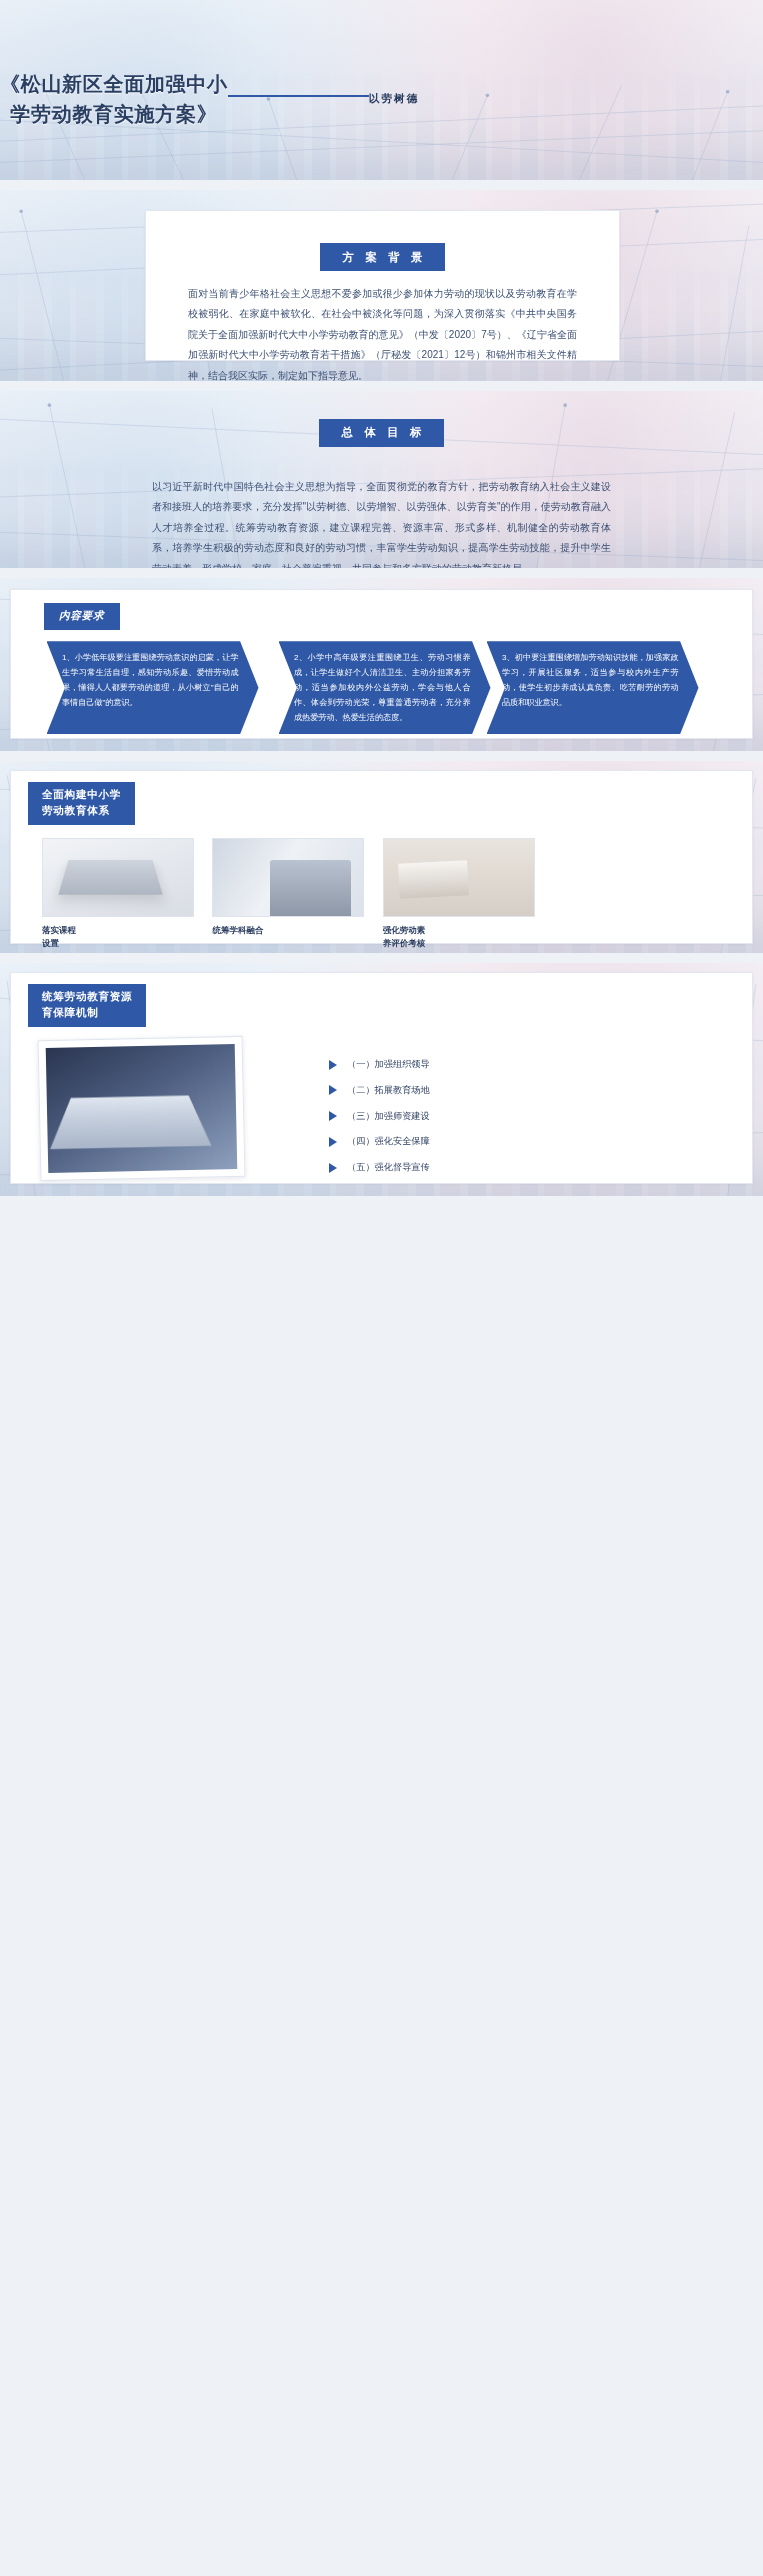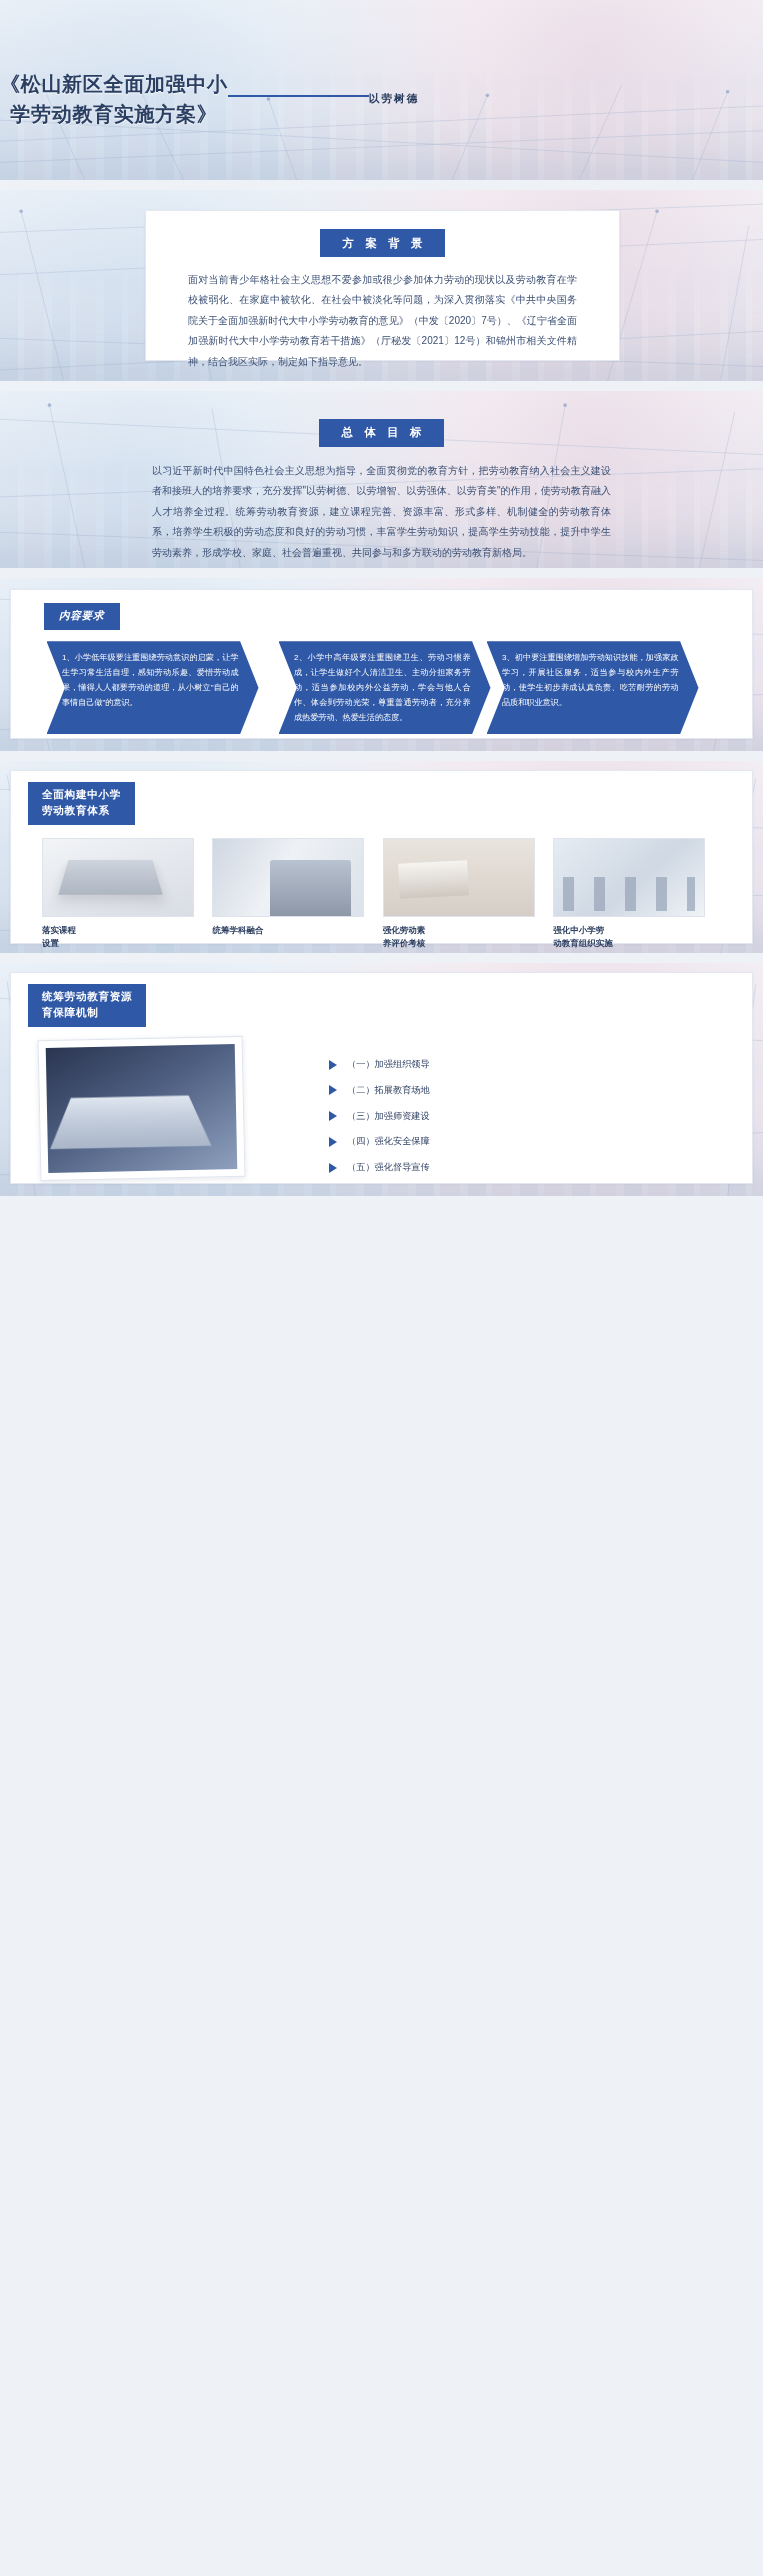--- a/index.html
+++ b/index.html
@@ -60,21 +60,21 @@
   }
   .cover .rule {
     width: 141px; height: 2.1px; background: #2f58a7; margin: 11.3px 0 17px;
   }
   .cover .subtitle {
     font-size: 10.6px; color: #263a5c; font-weight: 700; letter-spacing: 2.1px;
   }
 
   
   .band { position: relative; overflow: hidden; }
-  .band > .content { position: relative; z-index: 3; }
+  .band > .content { position: relative; z-index: 3; gap: 16px; }
 
   
   .card {
     background: #ffffff;
     border: 0.7px solid #e3e8f0;
     box-shadow: 0 0.7px 2.8px rgba(40,60,100,0.07);
   }
 
   
   .pill {
@@ -96,21 +96,21 @@
   }
 
   
   .s2 { height: 191px; }
   .s2 .card {
     position: absolute; left: 145px; top: 20px; width: 475px; height: 151px;
     z-index: 3;
     display: flex; flex-direction: column; align-items: center;
     padding: 18.4px 42px 0;
   }
-  .s2 .pill { margin-bottom: 12.7px; }
+  .s2 .pill { margin-bottom: 12.7px; margin-top: 14px; }
   .s2 .body-text { width: 100%; }
 
   
   .s3 { height: 177px; }
   .s3 .content {
     padding: 28px 152px 0;
     display: flex; flex-direction: column; align-items: center;
   }
   .s3 .pill { margin-bottom: 14px; letter-spacing: 4.2px; }
 
@@ -374,29 +374,20 @@
       </div>
       <div class="photo-col">
         <div class="photo">
             <div class="ph-inner img-desk-top"></div>
           </div>
         <div class="cap">
           <span>强化劳动素</span><br>
           <span>养评价考核</span>
         </div>
       </div>
-      <div class="photo-col">
-        <div class="photo">
-            <div class="ph-inner img-chairs"></div>
-          </div>
-        <div class="cap">
-          <span>强化中小学劳</span><br>
-          <span>动教育组织实施</span>
-        </div>
-      </div>
     </div>
   </div>
 </section>
 
 <div class="gap"></div>
 
 <section class="page band s6">
   <div class="bg-city"></div>
   <svg class="wire" viewBox="0 0 1080 330" preserveAspectRatio="none">
     <line x1="0" y1="50" x2="1080" y2="110"></line>

